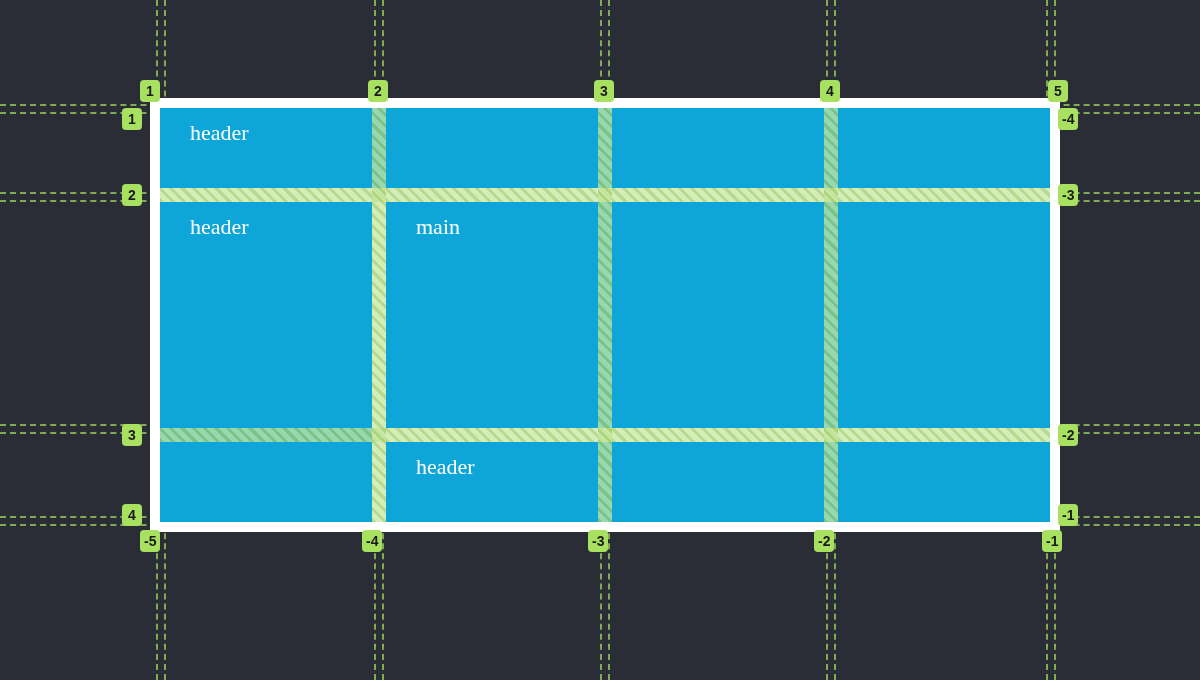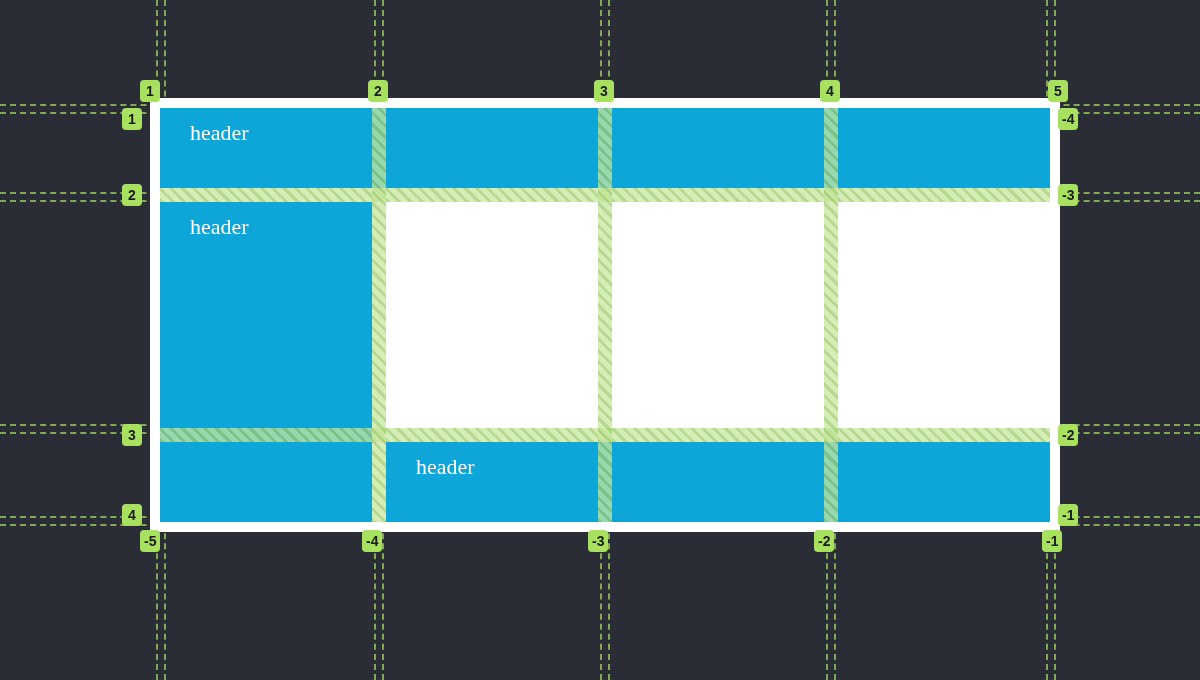--- a/index.html
+++ b/index.html
@@ -142,20 +142,23 @@
   <div class="guide h pair" style="top:516px;"></div>
 
   <div class="grid-wrap">
     <div class="grid">
       <div class="cell header">
         <span>header</span>
       </div>
       <div class="cell aside">
         <span>header</span>
       </div>
+      <div class="cell main">
+        <span>main</span>
+      </div>
       <div class="cell footer">
         <span>header</span>
       </div>
     </div>
   </div>
 
   <div class="gap-band" style="left:160px; top:188px; width:890px; height:14px;"></div>
   <div class="gap-band" style="left:160px; top:428px; width:890px; height:14px;"></div>
 
   <div class="gap-band" style="left:372px; top:108px; width:14px; height:414px;"></div>

